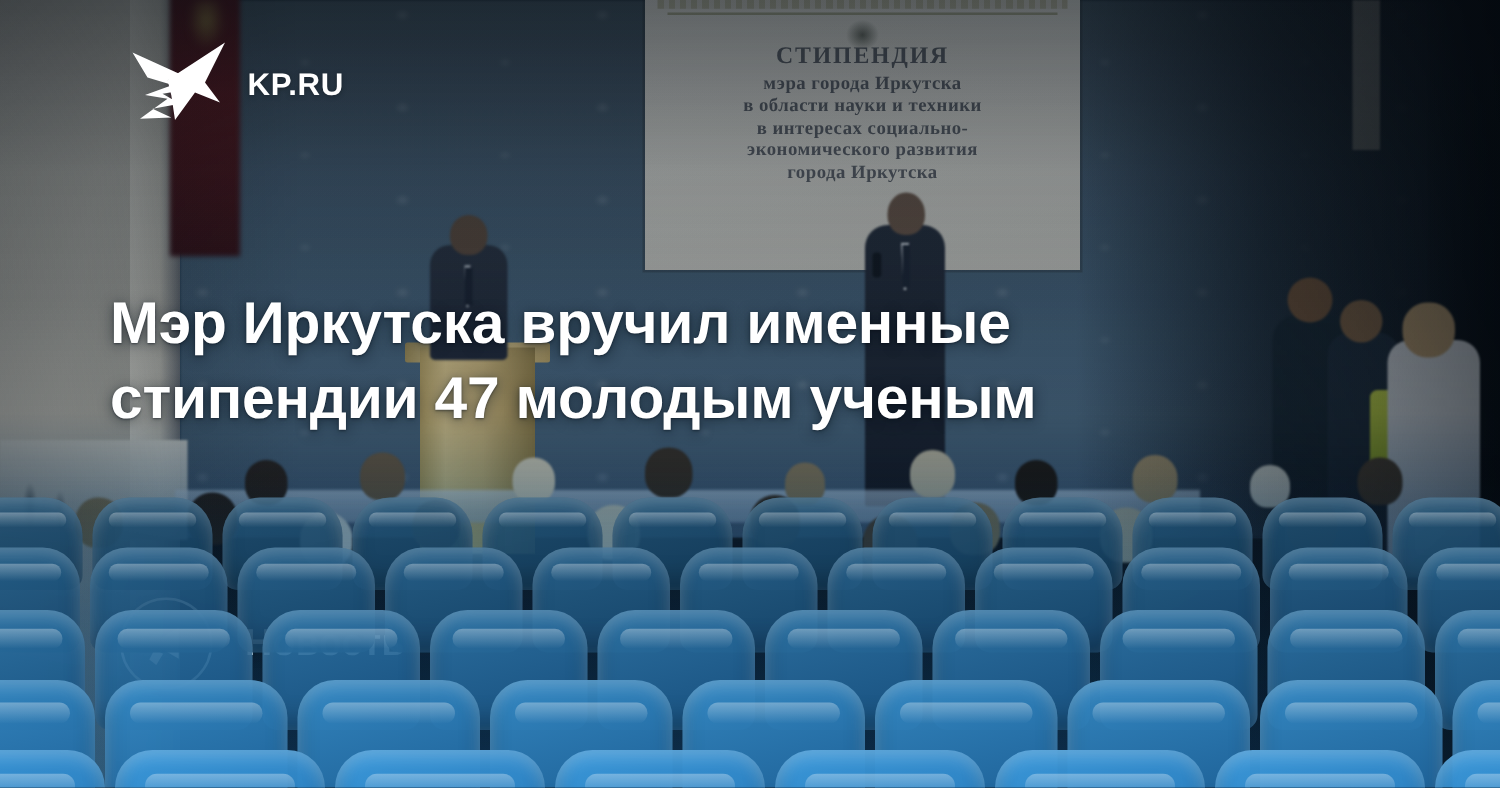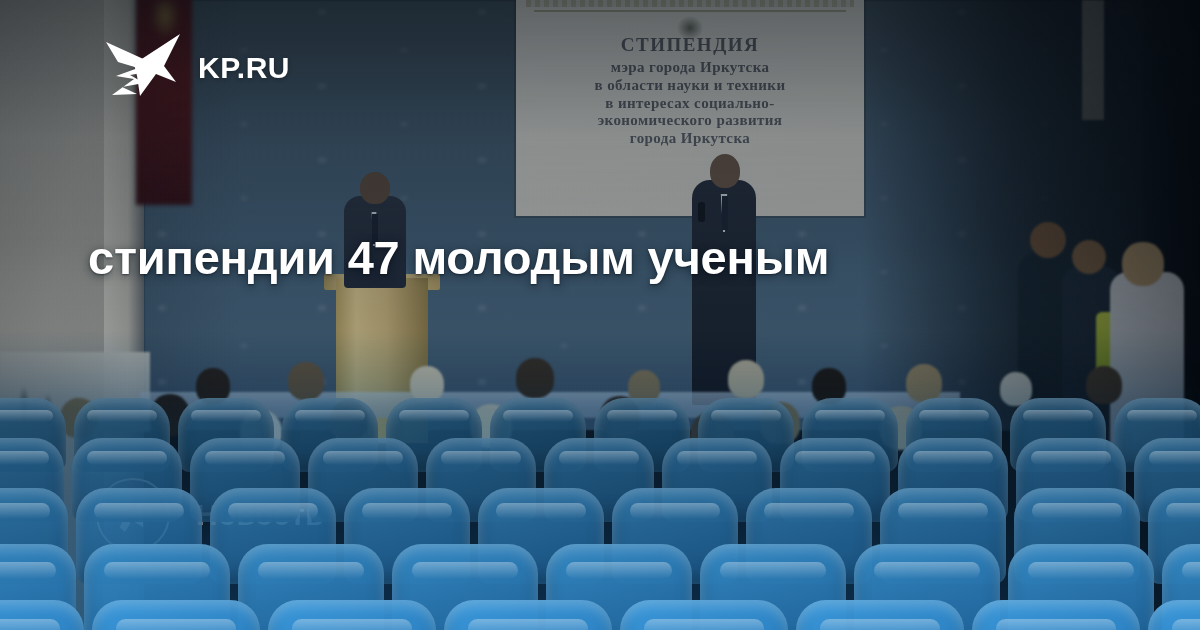--- a/index.html
+++ b/index.html
@@ -191,21 +191,21 @@
     position:absolute;inset:0;
     background:linear-gradient(180deg,rgba(10,22,34,.34) 0%,rgba(10,24,38,.30) 38%,rgba(8,30,52,.18) 62%,rgba(8,40,70,.10) 100%);
   }
 
   
   .fg{position:absolute;inset:0;}
 
   .brand{position:absolute;left:104px;top:32px;display:flex;align-items:center;gap:16px;}
   .brand svg{display:block;}
   .brand-name{
-    color:#ffffff;font-size:30px;font-weight:700;letter-spacing:.5px;
+    color:#ffffff;font-size:25px;font-weight:700;letter-spacing:.5px;
     text-shadow:0 1px 4px rgba(0,0,0,.35);
   }
 
   .headline{
     position:absolute;left:88px;top:228px;width:960px;
     color:#ffffff;font-size:47px;font-weight:700;line-height:1.28;
     letter-spacing:-.2px;
     text-shadow:0 2px 10px rgba(3,12,22,.55), 0 1px 2px rgba(3,12,22,.5);
   }
 
@@ -376,20 +376,21 @@
       <span>
         <svg width="78" height="72" viewBox="0 0 78 72" aria-hidden="true">
           <path fill="#ffffff" d="M2 10 L46 30 L30 32 L44 40 L26 43 L40 51 L18 55 L33 62 L8 63 L30 47 L12 44 L34 36 L14 30 Z"></path>
           <path fill="#ffffff" d="M30 32 L76 2 L60 34 L72 50 L52 42 L36 64 L33 44 Z"></path>
         </svg>
       </span>
       <span class="brand-name">KP.RU</span>
     </div>
 
     <div class="headline">
+      <div>Мэр Иркутска вручил именные</div>
       <div>стипендии 47 молодым ученым</div>
     </div>
 
     <div class="badge">
       <span class="badge-ring">
         <svg width="42" height="42" viewBox="0 0 42 42" aria-hidden="true">
           <path fill="#ffffff" d="M31 8 L31 33 L16.5 24.5 L16.5 16.5 Z"></path>
           <rect x="8" y="14.5" width="9.5" height="12" rx="2.5" fill="#ffffff"></rect>
           <path fill="#ffffff" d="M11.5 25.5 L18.5 29 L13 38 L7.5 33.5 Z"></path>
         </svg>

